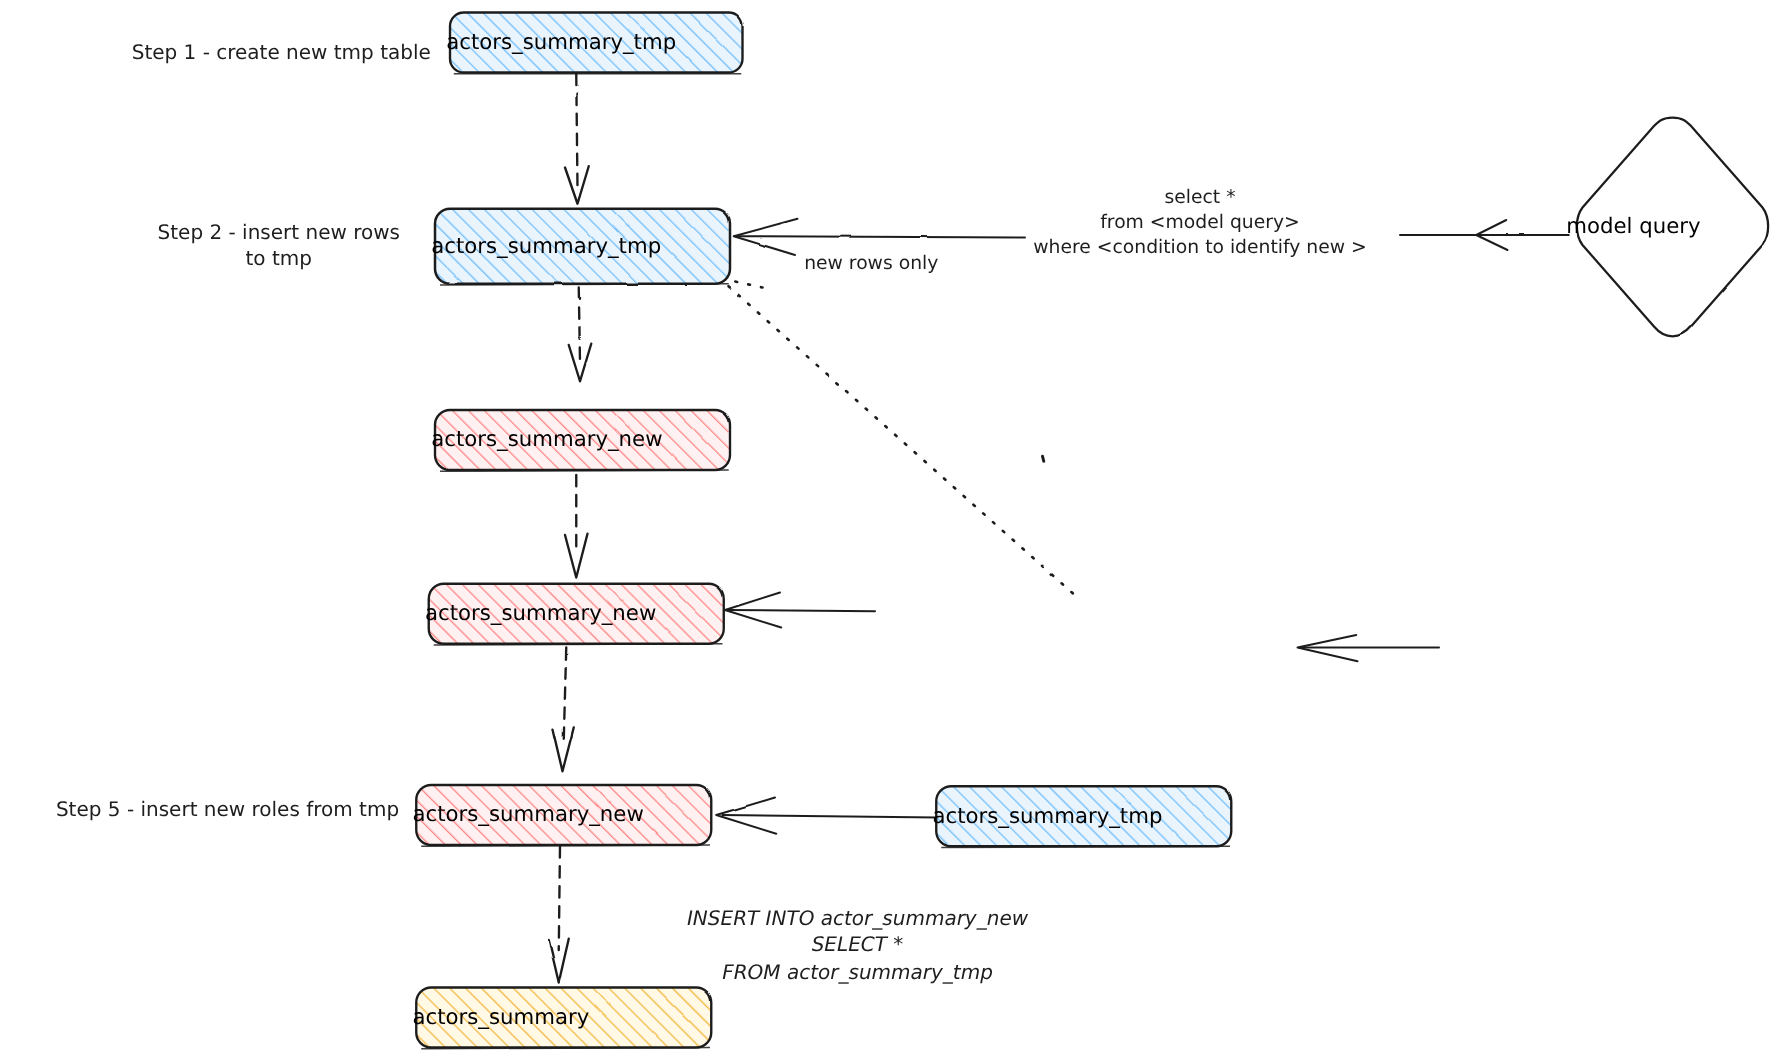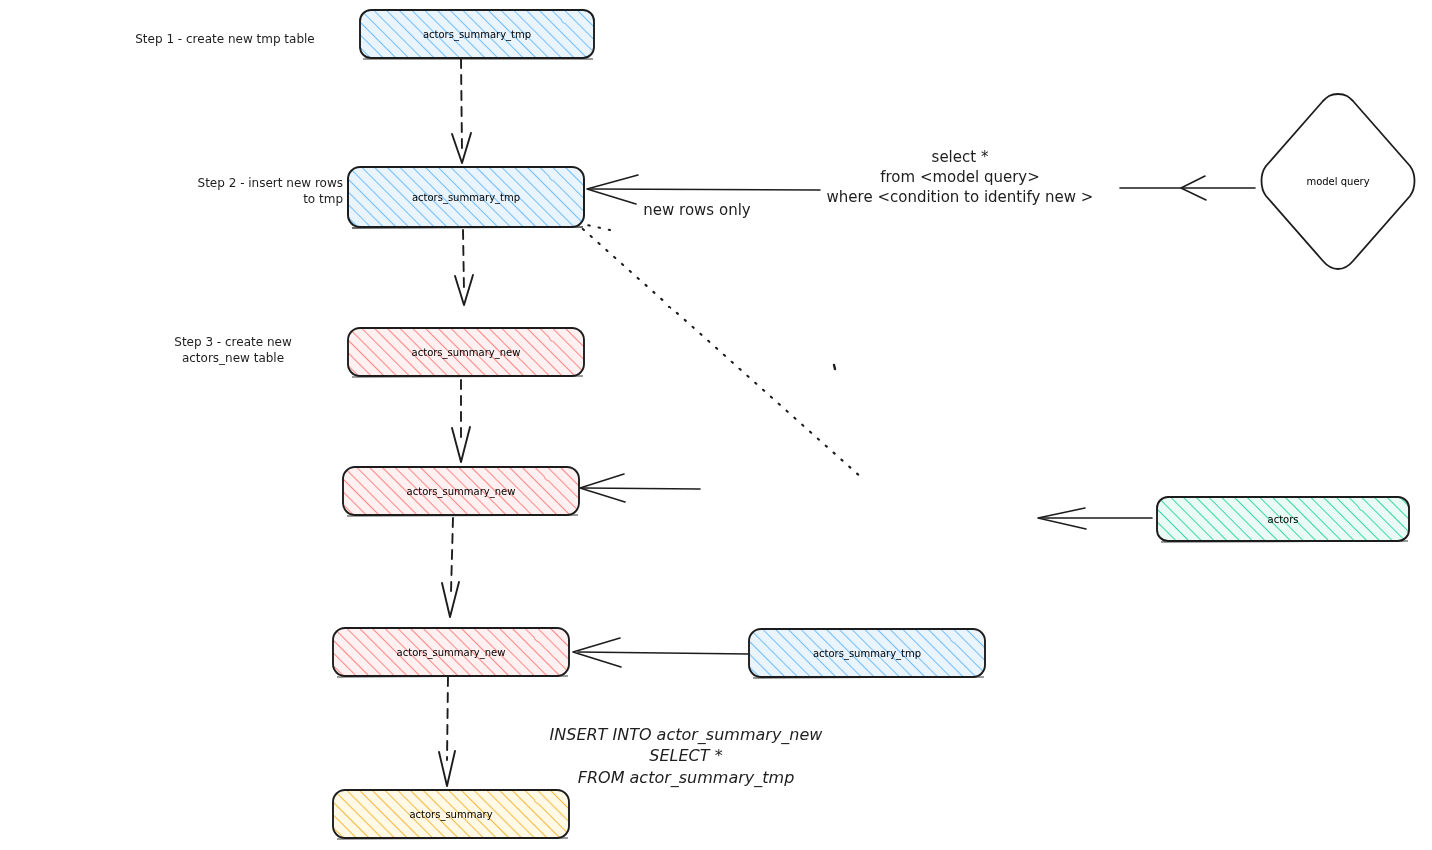--- a/index.html
+++ b/index.html
@@ -5,22 +5,22 @@
 <style>
   html,body{margin:0;padding:0;background:#ffffff;}
   body{width:1432px;height:850px;overflow:hidden;
        font-family:"DejaVu Sans", sans-serif;}
   #canvas{position:relative;width:1432px;height:850px;}
   svg.layer{position:absolute;left:0;top:0;width:1432px;height:850px;}
 
   
   .txt{position:absolute;color:#1e1e1e;white-space:pre;line-height:1.34;
        font-family:"DejaVu Sans", sans-serif;}
-  .step-label{font-size:12px;text-align:center;}
-  .node-label{font-size:10px;text-align:center;width:100%;}
+  .step-label{font-size:16px;text-align:center;}
+  .node-label{font-size:17px;width:100%;}
   .edge-label{font-size:15px;text-align:center;}
   .code-label{font-size:16px;text-align:center;font-style:italic;}
 
   
   .node{position:absolute;display:flex;align-items:center;justify-content:center;}
   .node .node-label{position:relative;z-index:3;pointer-events:none;}
   .node svg{position:absolute;left:0;top:0;overflow:visible;z-index:1;}
 </style>
 </head>
 <body>
@@ -198,63 +198,46 @@
     <svg viewBox="0 0 170 186" width="170" height="186">
       <g filter="url(#rough)">
         <path d="M85,6 C93,6 96,9 100,13 L157,78 C163,86 163,100 157,108 L100,173
                  C95,179 89,181 85,181 C81,181 75,179 70,173 L13,108
                  C7,100 7,86 13,78 L70,13 C74,9 77,6 85,6 Z" fill="none" stroke="#1e1e1e" stroke-width="1.8"></path>
       </g>
     </svg>
     <span class="node-label">model query</span>
   </div>
 
-  <div class="node" style="left:1154px;top:494px;width:258px;height:50px;">
-    <svg viewBox="0 0 258 50" width="258" height="50">
-      <defs>
-        <pattern id="h-teal" width="9" height="9" patternTransform="rotate(-45)" patternUnits="userSpaceOnUse">
-          <line x1="0" y1="0" x2="0" y2="9" stroke="#38d9a9" stroke-width="2"></line>
-        </pattern>
-      </defs>
-      <g filter="url(#rough)">
-        <rect x="3" y="3" width="252" height="44" rx="11" fill="#eafaf4"></rect>
-        <rect x="3" y="3" width="252" height="44" rx="11" fill="url(#h-teal)"></rect>
-        <rect x="3" y="3" width="252" height="44" rx="11" fill="none" stroke="#1e1e1e" stroke-width="1.9"></rect>
-        <path d="M7,48 L254,47" stroke="#1e1e1e" stroke-width="1.2" fill="none" opacity="0.85"></path>
-      </g>
-    </svg>
-    <span class="node-label">actors</span>
-  </div>
 
   <div class="node" style="left:746px;top:626px;width:242px;height:54px;">
     <svg viewBox="0 0 242 54" width="242" height="54">
       <defs>
         <pattern id="h-blue-5" width="9" height="9" patternTransform="rotate(-45)" patternUnits="userSpaceOnUse">
           <line x1="0" y1="0" x2="0" y2="9" stroke="#74c0fc" stroke-width="2.1"></line>
         </pattern>
       </defs>
       <g filter="url(#rough)">
         <rect x="3" y="3" width="236" height="48" rx="12" fill="#eaf4fd"></rect>
         <rect x="3" y="3" width="236" height="48" rx="12" fill="url(#h-blue-5)"></rect>
         <rect x="3" y="3" width="236" height="48" rx="12" fill="none" stroke="#1e1e1e" stroke-width="1.9"></rect>
         <path d="M7,52 L238,51" stroke="#1e1e1e" stroke-width="1.2" fill="none" opacity="0.85"></path>
       </g>
     </svg>
     <span class="node-label">actors_summary_tmp</span>
   </div>
 
   <div class="txt step-label" style="left:95px;top:31px;width:260px;">Step 1 - create new tmp table</div>
 
-  <div class="txt step-label" style="left:103px;top:175px;width:240px;text-align:right;">Step 2 - insert new rows
+  <div class="txt step-label" style="left:103px;top:175px;width:240px;">Step 2 - insert new rows
 to tmp</div>
 
-  <div class="txt step-label" style="left:123px;top:334px;width:220px;">Step 3 - create new
-actors_new table</div>
-
-
+
+
+  <div class="txt step-label" style="left:37px;top:637px;width:290px;">Step 5 - insert new roles from tmp</div>
 
 
   <div class="txt edge-label" style="left:622px;top:200px;width:150px;">new rows only</div>
 
   <div class="txt edge-label" style="left:823px;top:147px;width:274px;">select *
 from &lt;model query&gt;
 where &lt;condition to identify new &gt;</div>
 
 
   <div class="txt code-label" style="left:541px;top:686px;width:290px;margin-top:38px;">INSERT INTO actor_summary_new

